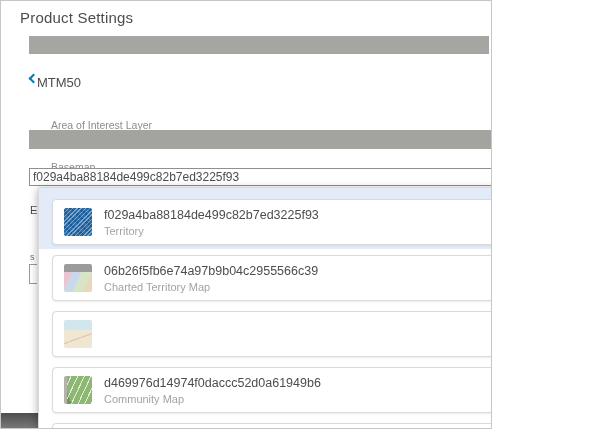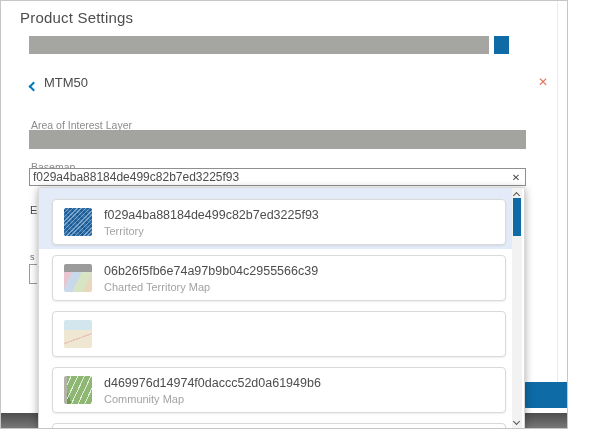--- a/index.html
+++ b/index.html
@@ -4,39 +4,39 @@
 <style>
   :root{
     --accent-blue:#0e6ba5;
     --link-blue:#0079c1;
     --close-red:#e2745c;
     --redaction-gray:#a5a5a1;
   }
   *{margin:0;padding:0;box-sizing:border-box;}
   html,body{background:#fff;}
   body{font-family:"Liberation Sans","DejaVu Sans",sans-serif;}
-  .screen{position:relative;width:568px;height:429px;background:#fff;border:1px solid #c6c6c6;overflow:hidden;}
+  .screen{position:relative;width:492px;height:429px;background:#fff;border:1px solid #c6c6c6;overflow:hidden;}
 
   
   .page-title{position:absolute;left:19px;top:8px;font-size:15px;color:#4d4d4d;letter-spacing:.2px;}
   .redact-top{position:absolute;left:28px;top:35px;width:460px;height:18px;background:var(--redaction-gray);}
   .accent-square{position:absolute;left:493px;top:35px;width:15px;height:18px;background:var(--accent-blue);}
 
   
-  .back-btn{position:absolute;left:29px;top:74px;display:flex;align-items:flex-end;gap:7px;cursor:pointer;}
+  .back-btn{position:absolute;left:29px;top:74px;display:flex;align-items:flex-start;cursor:pointer;}
   .chev{display:inline-block;width:5px;height:5px;border-left:1.6px solid #555;border-bottom:1.6px solid #555;}
   .chev.left{width:7px;height:7px;border-width:2px;border-color:var(--link-blue);transform:rotate(45deg);}
   .chev.up{transform:rotate(135deg);margin-top:2px;}
   .chev.down{transform:rotate(-45deg);margin-bottom:2px;}
   .back-label{font-size:13px;color:#4c4c4c;}
   .close-btn{position:absolute;left:533px;top:72px;width:18px;height:18px;display:flex;align-items:center;justify-content:center;cursor:pointer;}
   .close-btn .x{font-size:12px;color:var(--close-red);line-height:1;}
 
   
-  .field-label{position:absolute;font-size:10.5px;color:#8b8b8b;}
+  .field-label{position:absolute;font-size:10.5px;color:#8b8b8b;margin-left:20px;}
   .aoi-label{left:30px;top:118px;}
   .aoi-redact{position:absolute;left:28px;top:129px;width:497px;height:19px;background:#a3a39f;}
   .basemap-label{left:30px;top:160px;}
   .basemap-input{position:absolute;left:28px;top:167px;width:497px;height:18px;border:1px solid #8f8f8f;background:#fff;
     font-family:inherit;font-size:12px;color:#4c4c4c;padding:0 18px 0 3px;outline:none;}
   .clear-btn{position:absolute;left:508px;top:170px;width:14px;height:13px;display:flex;align-items:center;justify-content:center;cursor:pointer;}
   .clear-btn .x{font-size:10px;color:#4a4a4a;line-height:1;}
 
   
   .frag-e{position:absolute;left:29px;top:203px;font-size:11px;color:#4c4c4c;}

